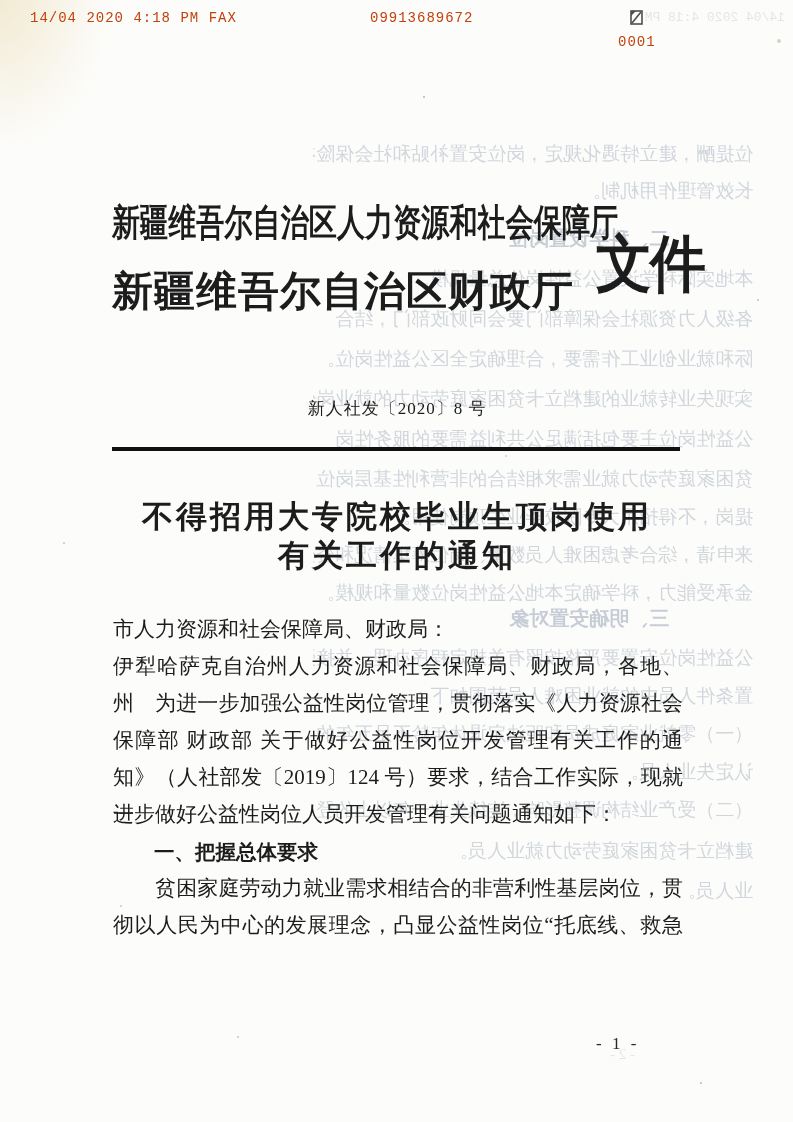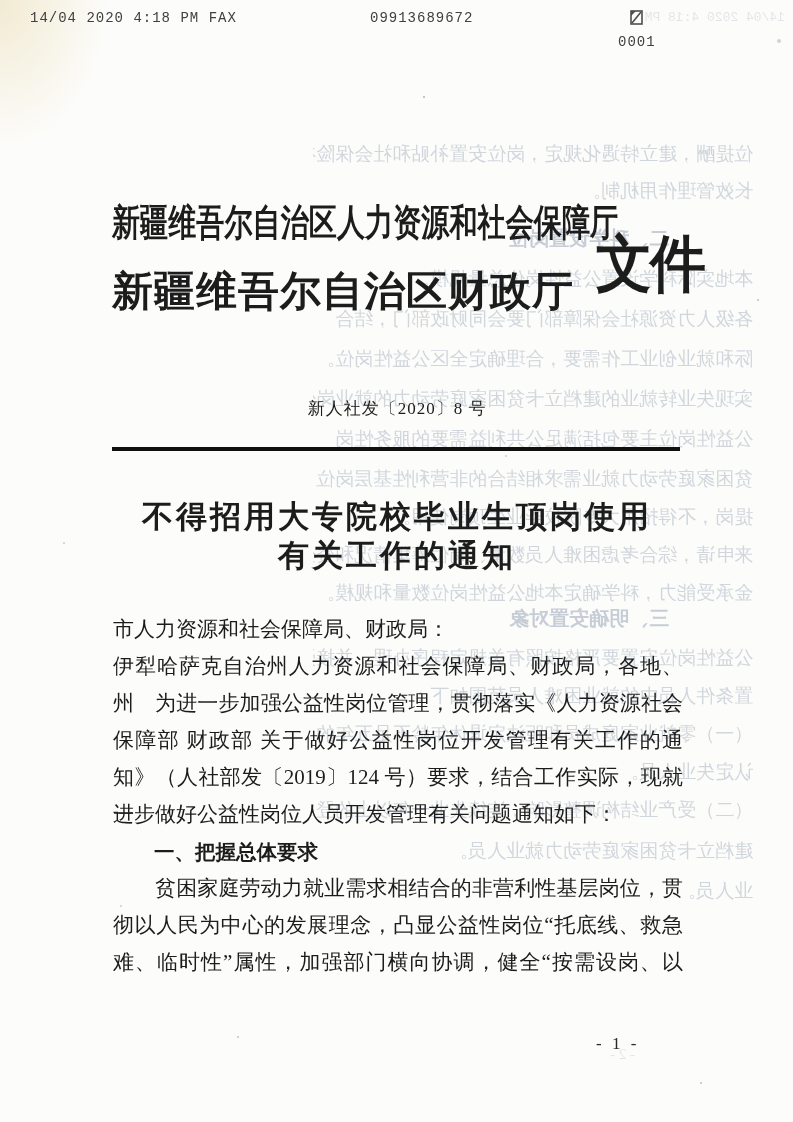--- a/index.html
+++ b/index.html
@@ -10,21 +10,21 @@
   }
   .corner-tint{position:absolute;top:0;left:0;width:110px;height:150px;
     background:radial-gradient(ellipse at 0% 0%, rgba(240,231,203,.85), rgba(240,231,203,0) 70%);}
   .specks{position:absolute;top:0;left:0;width:2px;height:2px;border-radius:50%;background:transparent;
     box-shadow:423px 96px 0 #b5b5b5, 757px 299px 0 #c2c2c2, 63px 542px 0 #c8c8c8,
                700px 1082px 0 #bdbdbd, 237px 1036px 0 #c5c5c5, 778px 40px 0 1px #d8d3c6,
                505px 455px 0 #cfcfcf, 120px 905px 0 #cccccc;}
   
   .fax-header{position:absolute;top:10px;left:0;width:100%;height:22px;
     font-family:"Liberation Mono","DejaVu Sans Mono",monospace;font-size:14px;
-    color:#404040;letter-spacing:1px;}
+    color:#c2410c;letter-spacing:1px;}
   .fax-left{position:absolute;left:30px;top:0;}
   .fax-center{position:absolute;left:370px;top:0;}
   .fax-right{position:absolute;left:618px;top:0;display:flex;align-items:center;gap:9px;flex-direction:column;}
   .page-icon{display:inline-block;width:13px;height:15px;}
   
   .ghost-layer{position:absolute;top:0;left:0;width:100%;height:100%;z-index:1;}
   .ghost-line{
     position:absolute;right:40px;width:440px;height:26px;
     transform:scaleX(-1);transform-origin:center;
     font-size:19px;line-height:26px;white-space:nowrap;overflow:hidden;
@@ -130,19 +130,18 @@
     <div class="body-text">
         <div class="p-line">市人力资源和社会保障局、财政局：</div>
         <div class="p-line just">伊犁哈萨克自治州人力资源和社会保障局、财政局，各地、州、</div>
         <div class="p-line just indent">为进一步加强公益性岗位管理，贯彻落实《人力资源社会</div>
         <div class="p-line just">保障部 财政部 关于做好公益性岗位开发管理有关工作的通</div>
         <div class="p-line just">知》（人社部发〔2019〕124 号）要求，结合工作实际，现就进</div>
         <div class="p-line">一步做好公益性岗位人员开发管理有关问题通知如下：</div>
         <div class="p-line indent bold">一、把握总体要求</div>
         <div class="p-line just indent">贫困家庭劳动力就业需求相结合的非营利性基层岗位，贯</div>
         <div class="p-line just">彻以人民为中心的发展理念，凸显公益性岗位“托底线、救急</div>
-        <div class="p-line just">难、临时性”属性，加强部门横向协调，健全“按需设岗、以</div>
       </div>
 
     <div class="page-number">- 1 -</div>
 
   </div>
 </div>
 
 </body></html>

